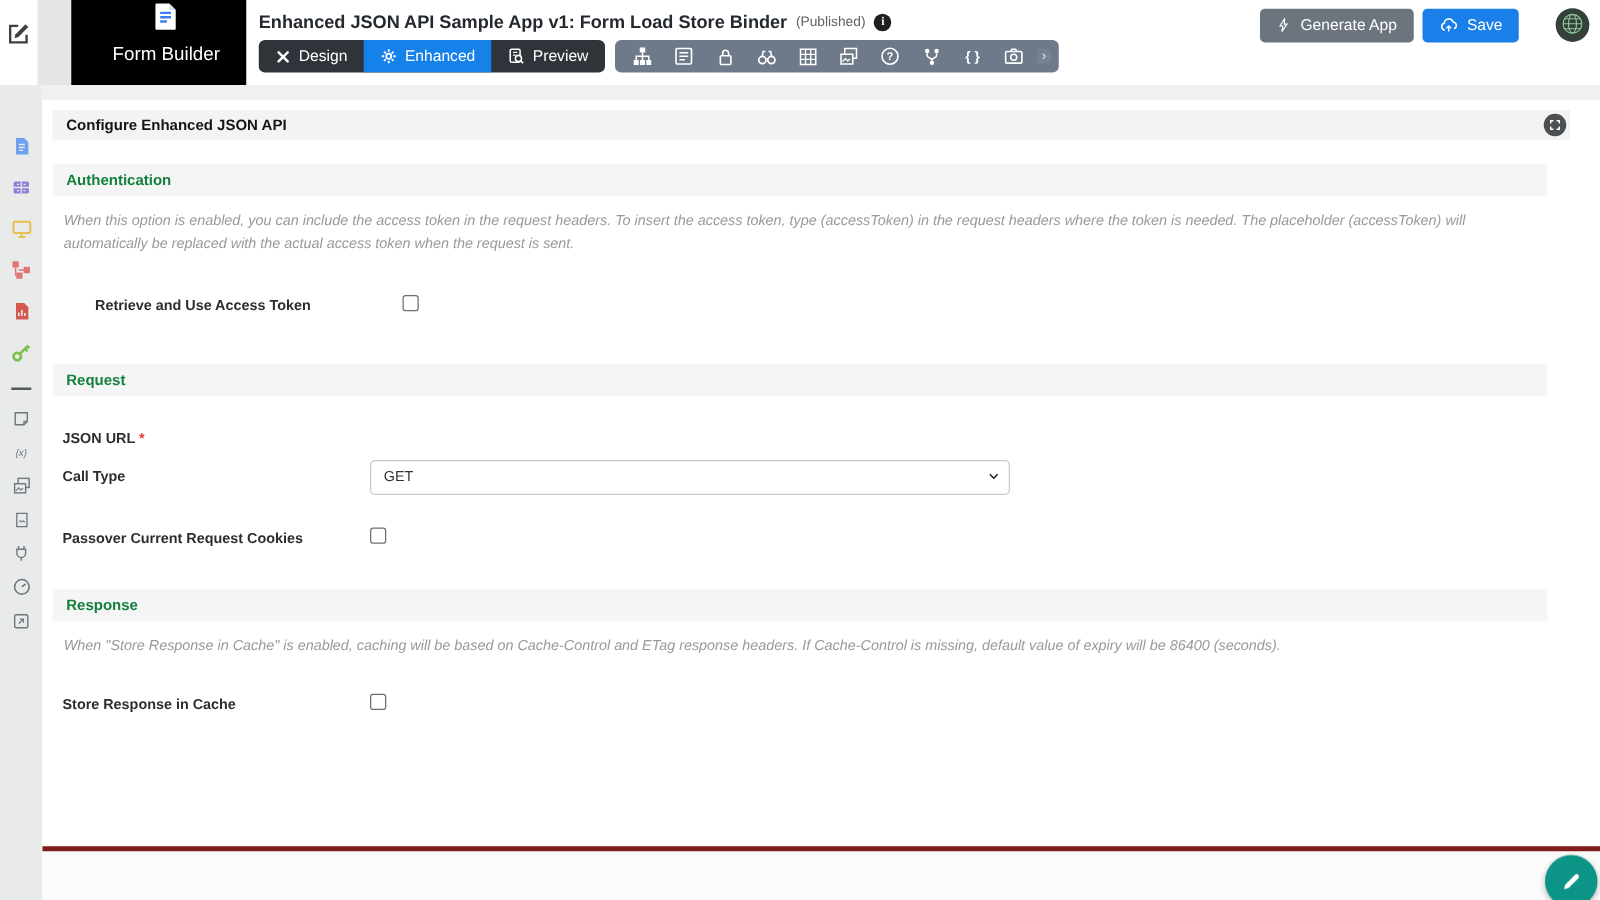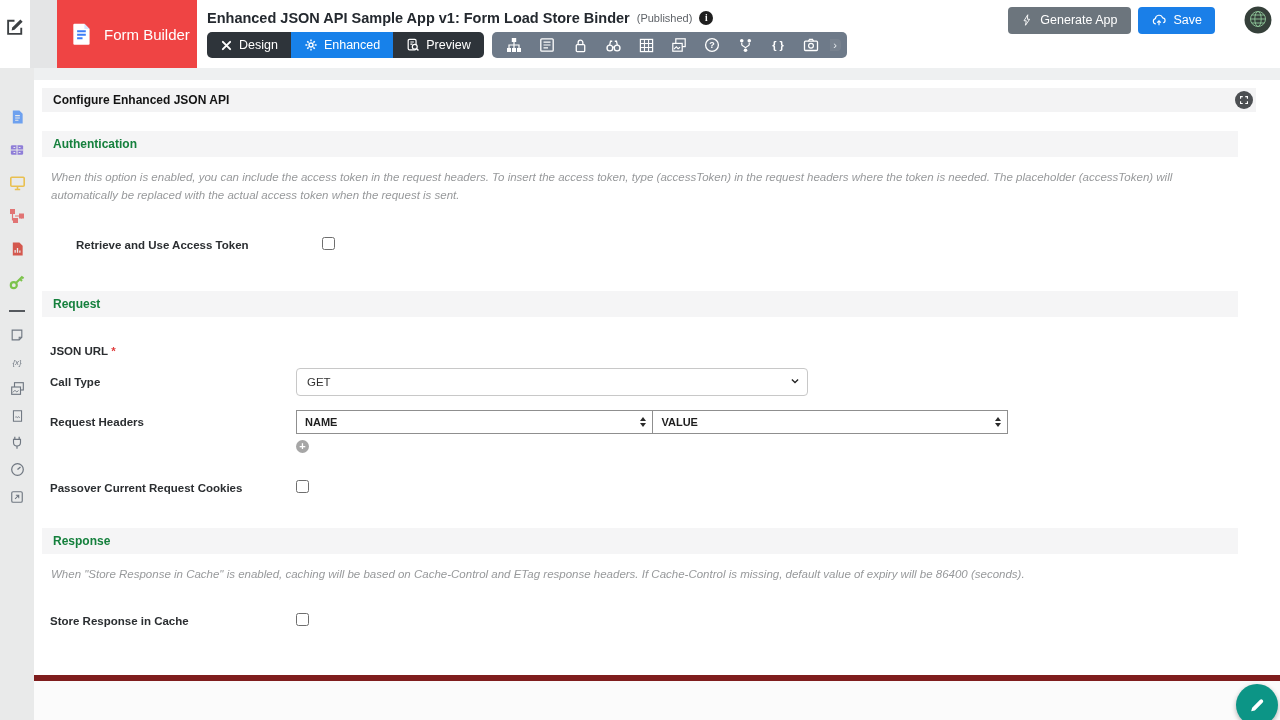--- a/index.html
+++ b/index.html
@@ -3,21 +3,21 @@
 <meta charset="utf-8">
 <style>
   * { box-sizing: border-box; margin: 0; padding: 0; }
   html,body { width:1280px; height:720px; overflow:hidden;
     font-family:"Liberation Sans", sans-serif; background:#fff; }
 
   
   .topbar { height:68px; background:#fff; display:flex; position:relative; }
   .corner { width:30px; display:flex; justify-content:center; padding-top:17px; }
   .gray-gap { width:27px; background:#e4e5e6; height:68px; }
-  .brand { width:140px; background:#ef4444; display:flex; align-items:center; gap:9px; padding-left:12px; }
+  .brand { width:140px; background:#000000; display:flex; align-items:center; gap:9px; padding-left:12px;flex-direction:column; }
   .brand-label { color:#fff; font-size:15px; }
   .tcenter { flex:1; padding-left:10px; }
   .title-row { display:flex; align-items:center; gap:7px; margin-top:10px; }
   .app-title { font-size:14.5px; font-weight:bold; color:#24292f; }
   .published { font-size:11px; color:#5f6368; }
   .info-badge { width:14px; height:14px; border-radius:50%; background:#1f1f1f; color:#fff;
     font-size:9.5px; font-weight:bold; display:flex; align-items:center; justify-content:center;
     font-family:"Liberation Serif", serif; cursor:pointer; }
   .toolbars { display:flex; gap:8px; margin-top:6px; align-items:stretch; }
   .tabgroup { display:flex; background:#2e343a; border-radius:5px; overflow:hidden; }
@@ -43,21 +43,21 @@
   .rail-ic { width:17px; height:17px; margin-bottom:16px; cursor:pointer; display:flex;
     align-items:center; justify-content:center; }
   .rail-ic.sm { margin-bottom:10px; }
   .rail-div { width:16px; border-top:2px solid #55595e; margin:4px 0 14px; }
   .c-form { color:#6ea1ef; } .c-list { color:#8f7ed8; } .c-view { color:#e9c050; }
   .c-proc { color:#e17474; } .c-rep { color:#d4584e; } .c-key { color:#7cc34c; }
   .c-gray { color:#6f7781; }
 
   .main { flex:1; background:#eef0f1; display:flex; flex-direction:column; }
   .panel { background:#fff; margin-top:12px; height:601px; padding:8px 24px 0 8px;
-    border-bottom:6px solid #7f1d1d; position:relative; overflow:hidden; }
+    border-bottom:4px solid #7f1d1d; position:relative; overflow:hidden; }
   .panel-hd { background:#f3f3f4; height:24px; display:flex; align-items:center;
     padding:0 11px; position:relative; }
   .panel-title { font-size:12px; font-weight:bold; color:#141414; }
   .expand-btn { position:absolute; right:3px; top:3px; width:18px; height:18px; border-radius:50%;
     background:#4c4f52; display:flex; align-items:center; justify-content:center; cursor:pointer; }
   .crumbs { font-size:11px; color:#44484c; margin:9px 0 0 9px; }
   .crumbs .sep::after { content:" > "; color:#6b7075; }
   .crumb { cursor:pointer; }
   .crumb.last { font-weight:bold; color:#16181a; cursor:default; }
 
@@ -390,46 +390,20 @@
           <select>
             <option>GET</option>
           </select>
           <span class="sel-chev">
             <svg width="10" height="10" viewBox="0 0 16 16">
                 <path d="M3 5.5l5 5 5-5" fill="none" stroke="#222" stroke-width="2"></path>
               </svg>
           </span>
         </span>
       </div>
-      <div class="frow row-headers">
-        <span class="flabel" style="margin-top:6px">Request Headers</span>
-        <span>
-          <table class="hdr-table">
-            <thead>
-              <tr>
-                <th class="th-name">
-                  <span>NAME</span>
-                  <span class="sort">
-                      <i class="up"></i>
-                      <i class="dn"></i>
-                    </span>
-                </th>
-                <th class="th-value">
-                  <span>VALUE</span>
-                  <span class="sort">
-                      <i class="up"></i>
-                      <i class="dn"></i>
-                    </span>
-                </th>
-              </tr>
-            </thead>
-          </table>
-          <div class="add-btn">+</div>
-        </span>
-      </div>
       <div class="frow row-passover">
         <span class="flabel">Passover Current Request Cookies</span>
         <span><input type="checkbox" class="cbx" style=""></span>
       </div>
 
       <div class="secbar sec-response">Response</div>
       <p class="desc">When "Store Response in Cache" is enabled, caching will be based on Cache-Control and ETag response headers. If Cache-Control is missing, default value of expiry will be 86400 (seconds).</p>
       <div class="frow row-store">
         <span class="flabel">Store Response in Cache</span>
         <span><input type="checkbox" class="cbx" style=""></span>

